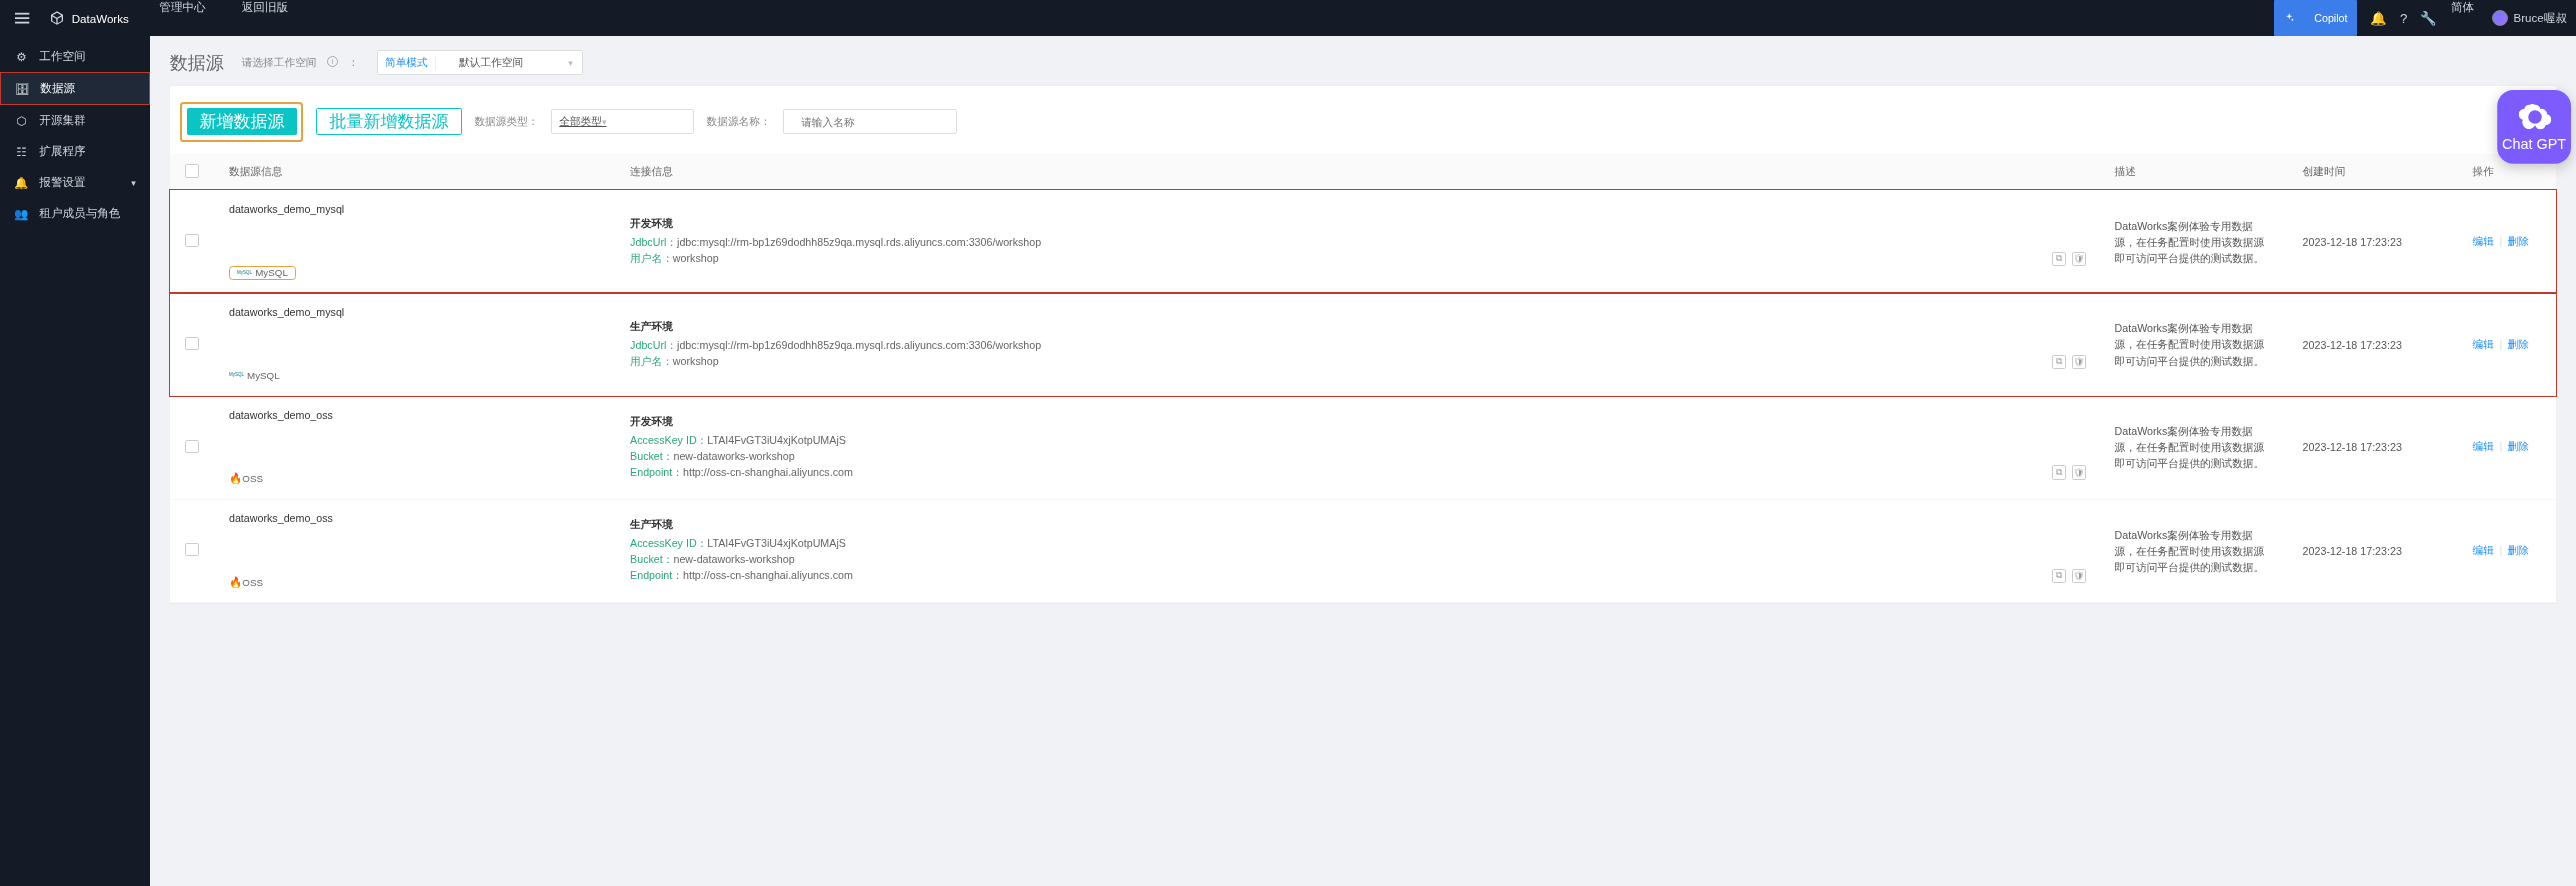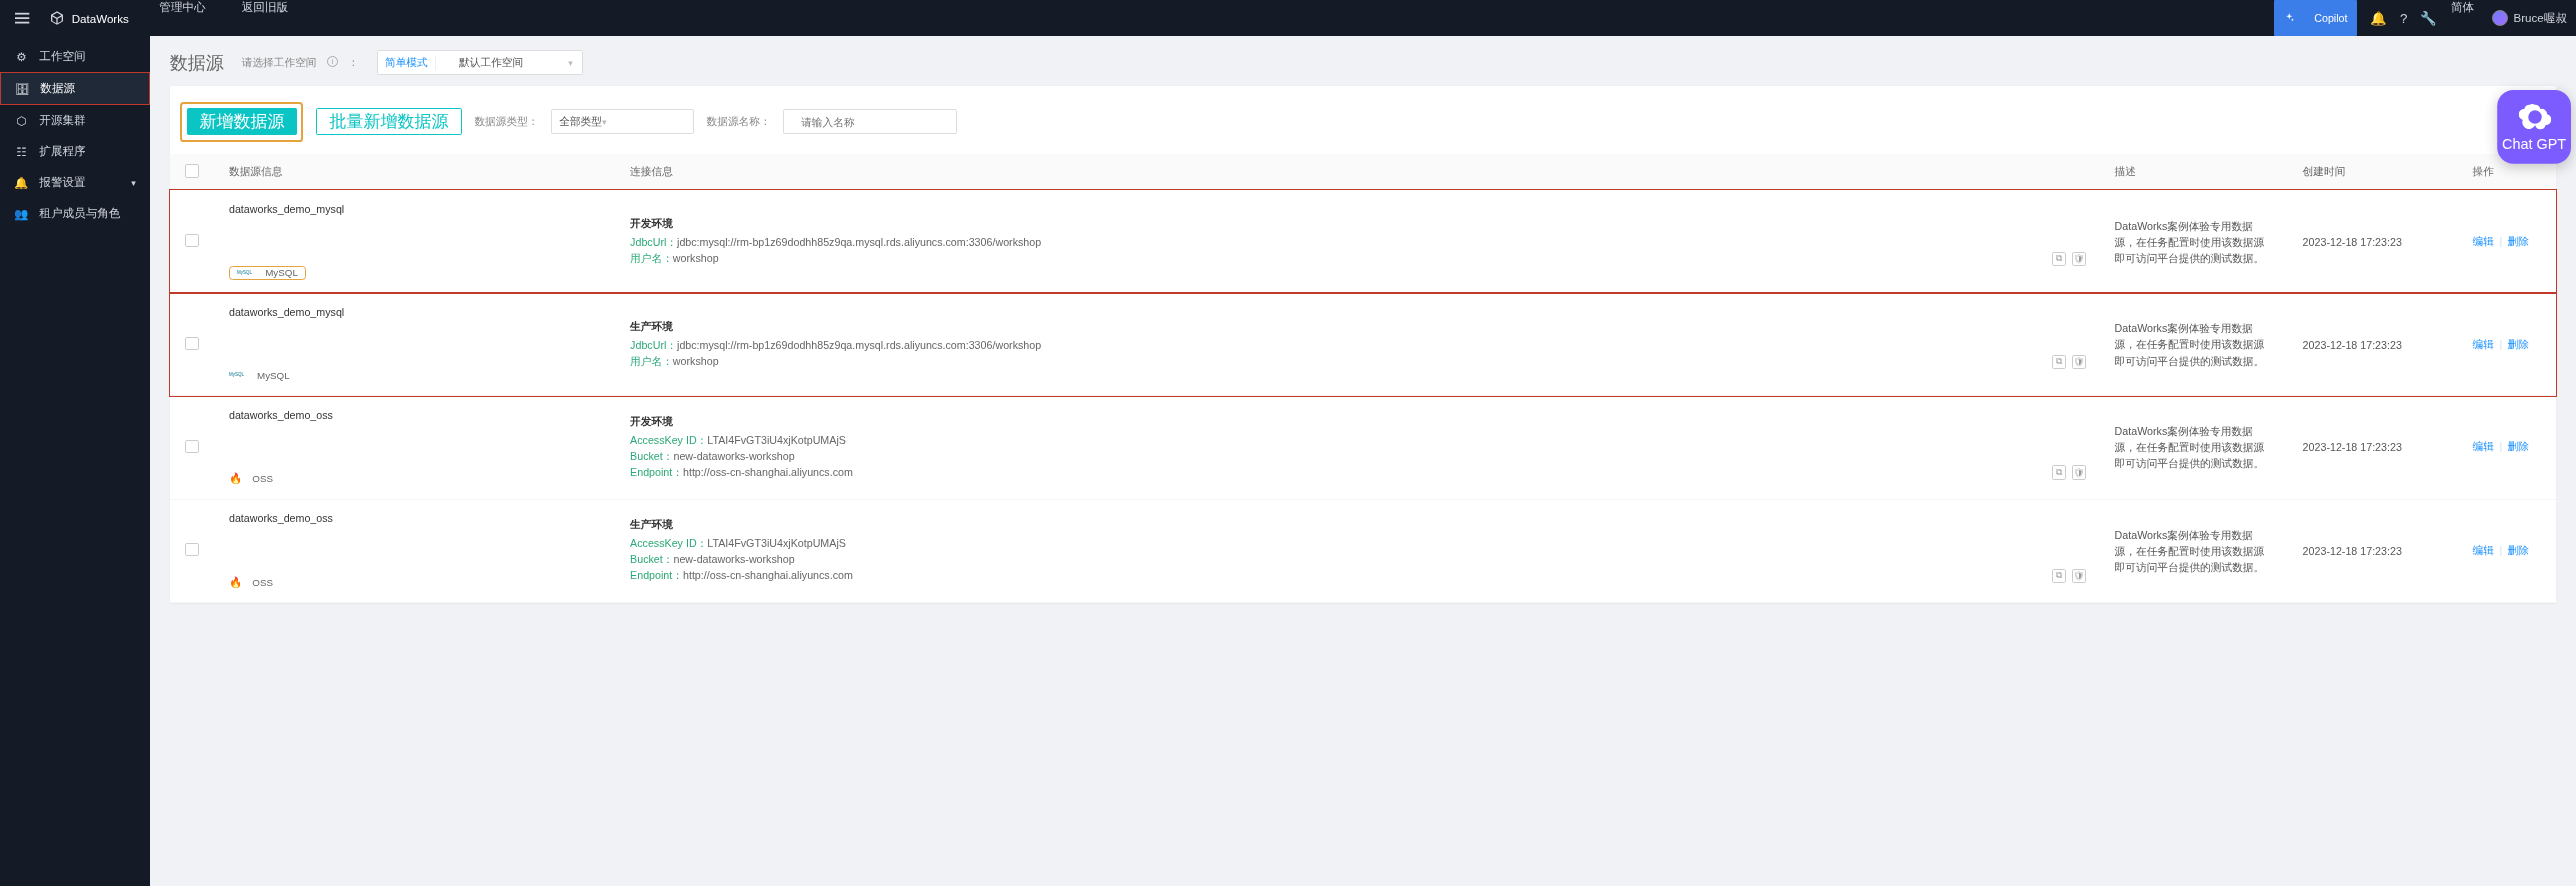--- a/index.html
+++ b/index.html
@@ -33,31 +33,31 @@
     .ws-select .mode { color: #1890ff; padding: 0 7.2px; border-right: 0.9px solid #eee; font-size: 10.7px; }
     .ws-select .name { padding: 0 7.2px; flex: 1; font-size: 10.7px; color: #555; margin-left: 16px; }
     .ws-select .arrow { padding: 0 9px; color: #bbb; font-size: 9px; }
     .panel { margin: 0 19.7px 18px; background: #fff; border-radius: 1.8px; box-shadow: 0 0.9px 1.8px rgba(0,0,0,.04); }
     .toolbar { display: flex; align-items: center; gap: 12.5px; padding: 16px 10.7px 12.5px; position: relative; }
     .btn { display: inline-flex; align-items: center; justify-content: center; height: 27px; padding: 0 12.5px; border-radius: 1.8px; cursor: pointer; font-size: 17px; }
     .btn.primary { background: #0bc4c4; color: #fff;}
     .btn.secondary { background: #fff; color: #0bc4c4; border: 0.9px solid #0bc4c4; }
     .hl-orange { border: 2.7px solid #e6a23c; border-radius: 3.6px; padding: 4.5px; }
     .filter-label { color: #888; font-size: 10.7px; }
-    .select { display: flex; align-items: center; justify-content: flex-start; border: 0.9px solid #ddd; height: 25px; min-width: 143px; padding: 0 7.2px; border-radius: 1.8px; font-size: 10.7px; color: #555; background:#fff; cursor:pointer;}
+    .select { display: flex; align-items: center; justify-content: flex-start; border: 0.9px solid #ddd; height: 25px; min-width: 143px; padding: 0 7.2px; border-radius: 1.8px; font-size: 10.7px; color: #555; background:#fff; cursor:pointer;text-decoration:underline;}
     .select .arrow { color: #bbb; font-size: 9px; }
     .text-input { border: 0.9px solid #ddd; height: 25px; min-width: 152px; padding: 0 17px; border-radius: 1.8px; font-size: 10.7px; color: #555; background:#fff;}
     .refresh { width: 25px; height: 25px; border: 0.9px solid #ddd; border-radius: 1.8px; display: flex; align-items: center; justify-content: center; cursor: pointer; color: #888; margin-left:auto;}
     table { width: 100%; border-collapse: collapse; }
     thead th { background: #fafafa; text-align: left; font-weight: 500; color: #666; padding: 9.8px 14.3px; font-size: 10.7px; border-bottom:0.9px solid #f0f0f0; }
     tbody td { padding: 12.5px 14.3px; font-size: 10.7px; color: #555; border-bottom: 0.9px solid #f5f5f5; vertical-align: middle; }
     .check-col { width: 45px; text-align: center; }
     .checkbox { width: 13.4px; height: 13.4px; border: 0.9px solid #ccc; border-radius: 1.8px; display: inline-block; background:#fff; cursor:pointer;}
     .ds-name { color: #333; margin-bottom: 3.6px; }
-    .ds-badge { display: inline-flex; align-items:center; gap:10px; border: 1.8px solid #e6a23c; border-radius: 3.6px; padding: 0.9px 7.2px; font-size: 9.8px; color: #666; margin-top: 47px; }
+    .ds-badge { display: inline-flex; align-items:center; gap:0; border: 1.8px solid #e6a23c; border-radius: 3.6px; padding: 0.9px 7.2px; font-size: 9.8px; color: #666; margin-top: 47px; }
     .ds-badge.plain { border: none; padding: 0.9px 0; }
     .ds-badge .logo-mysql { width: 18px; height: 10.7px; }
     .ds-badge .logo-oss { font-size: 10.7px; color: #ff7b1a; }
     .conn-env { color: #333; font-weight: 600; margin-bottom: 2.7px; }
     .kv { line-height: 1.5; }
     .kv .k { color: #2aa876; font-weight: 500; }
     .kv .v { color: #666; }
     .icon-pair { display: inline-flex; gap: 5.4px; margin-left: 10.7px; color: #999; }
     .icon-pair span { width: 14.3px; height: 14.3px; border: 0.9px solid #ccc; border-radius: 1.8px; display: inline-flex; align-items: center; justify-content: center; font-size: 9px; cursor:pointer;}
     .desc { max-width: 179px; line-height: 1.5; }

